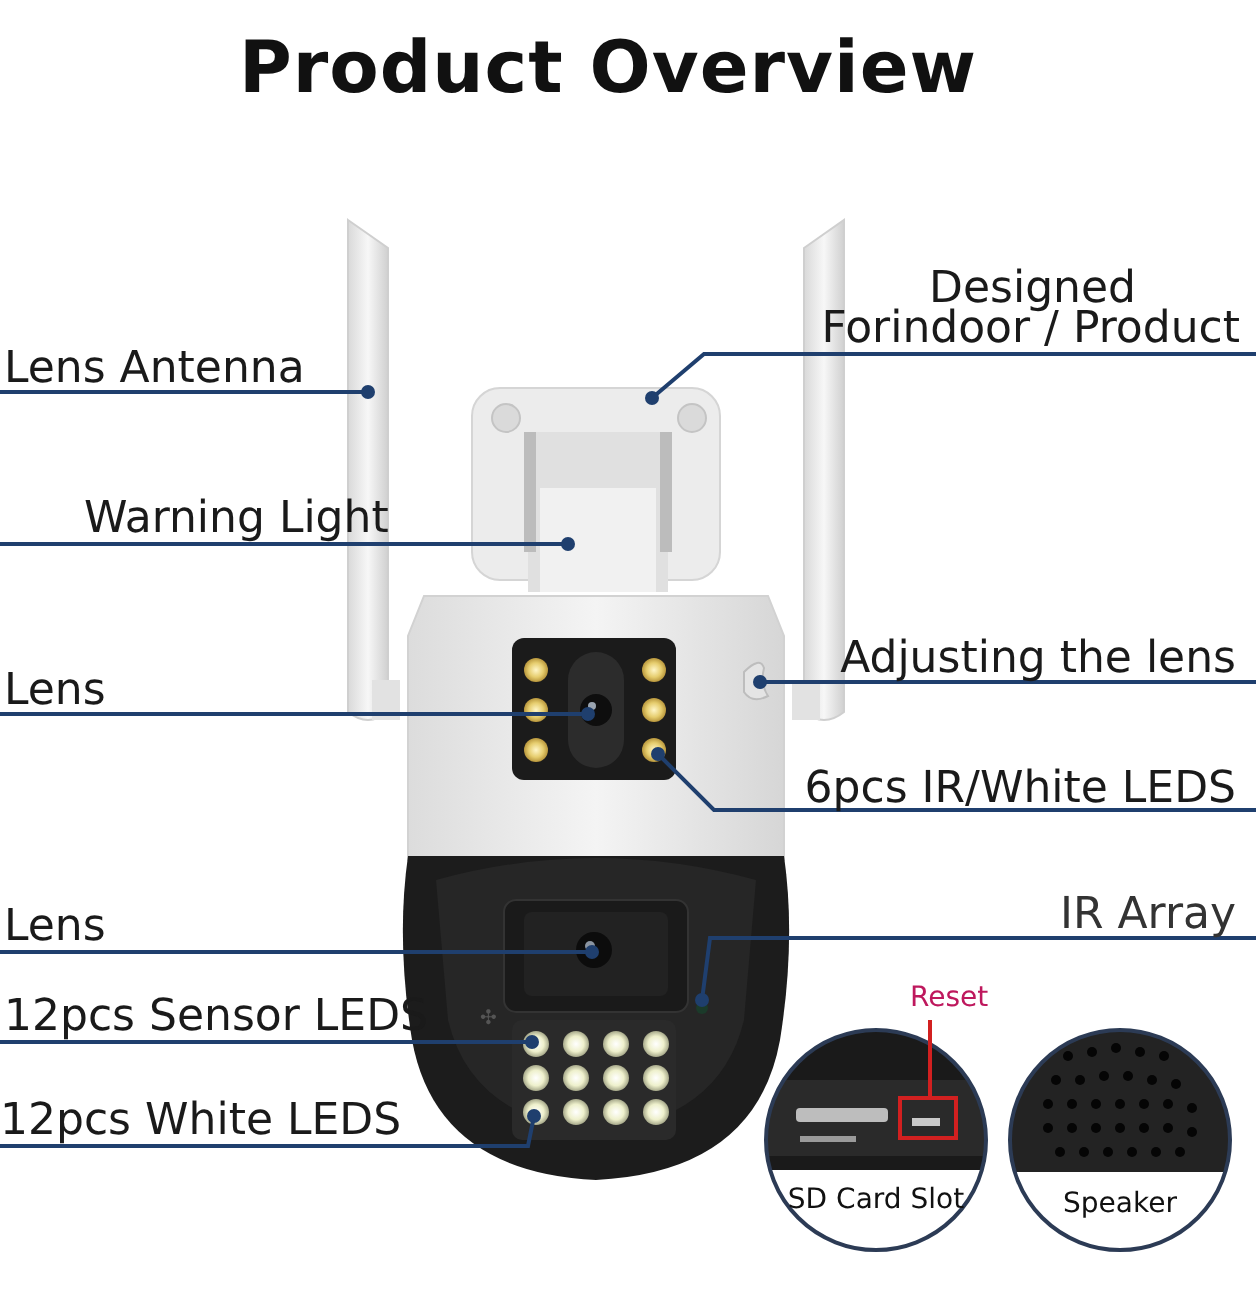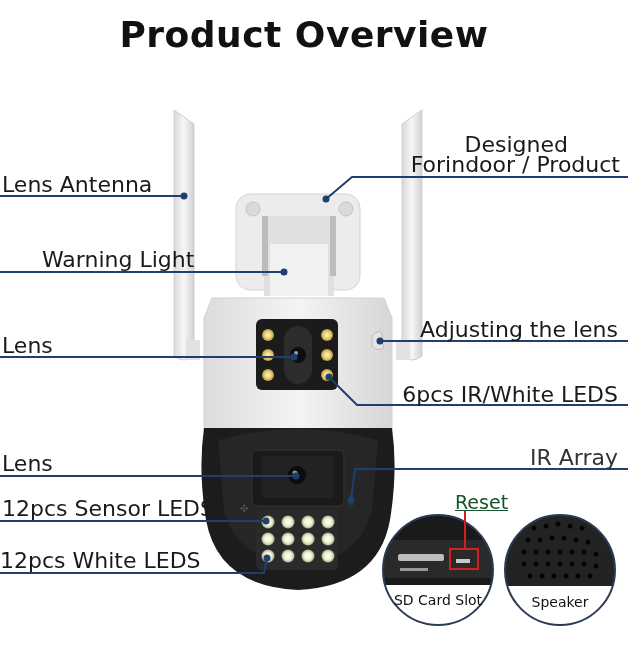--- a/index.html
+++ b/index.html
@@ -2,21 +2,21 @@
 <html><head>
 <meta charset="utf-8">
 <style>
   html, body { margin:0; padding:0; background:#ffffff; }
   body { width:628px; height:658px; position:relative; overflow:hidden; font-family:"DejaVu Sans", sans-serif; }
   .title { position:absolute; left:0; top:14px; width:608px; text-align:center; font-family:"DejaVu Sans", sans-serif; font-weight:bold; font-size:36px; color:#111; letter-spacing:0.5px; }
   .label { position:absolute; font-size:22px; color:#1a1a1a; white-space:nowrap; line-height:20px; }
   .label.right { text-align:right; }
   svg.stage { position:absolute; left:0; top:0; }
   .circle-caption { position:absolute; font-size:14px; color:#111; text-align:center; white-space:nowrap; }
-  .reset { position:absolute; font-size:19px; color:#14532d;text-decoration:underline; }
+  .reset { position:absolute; font-size:14px; color:#be185d; }
 </style>
 </head>
 <body>
 
 <div class="title">Product Overview</div>
 
 <svg class="stage" width="628" height="658" viewBox="0 0 628 658">
   <defs>
     <linearGradient id="antG" x1="0" x2="1">
       <stop offset="0" stop-color="#d9d9d9"></stop>

